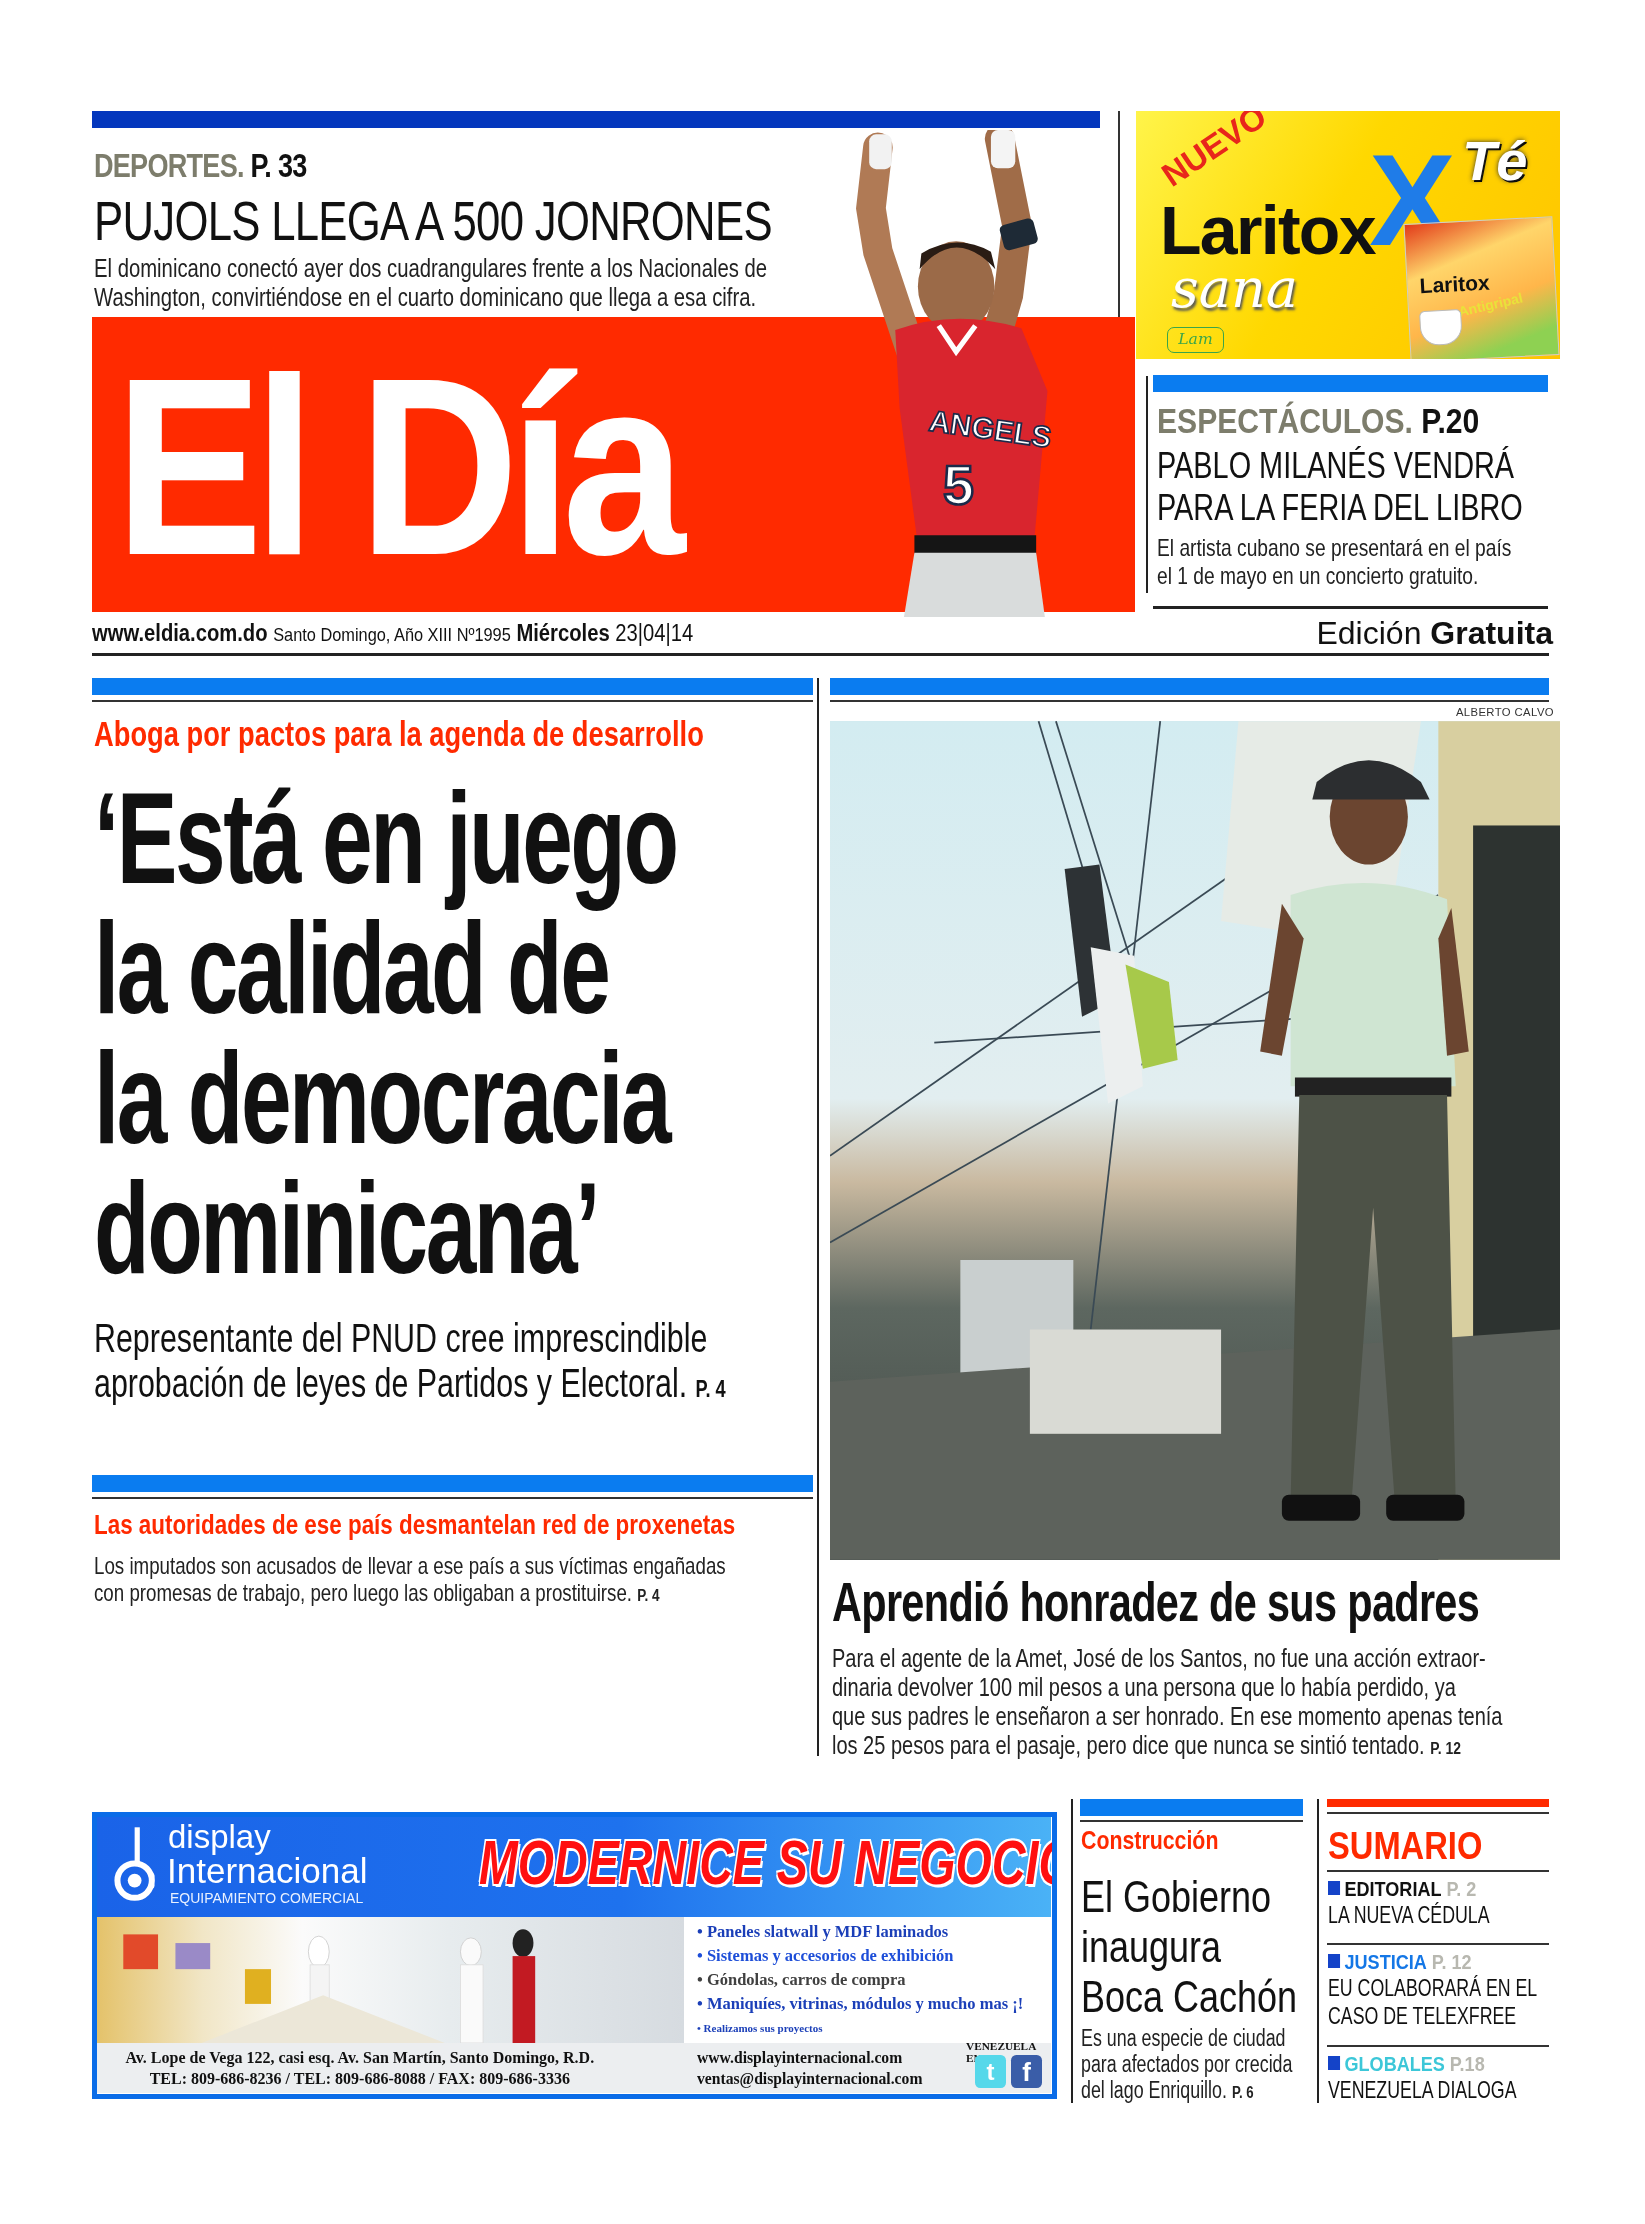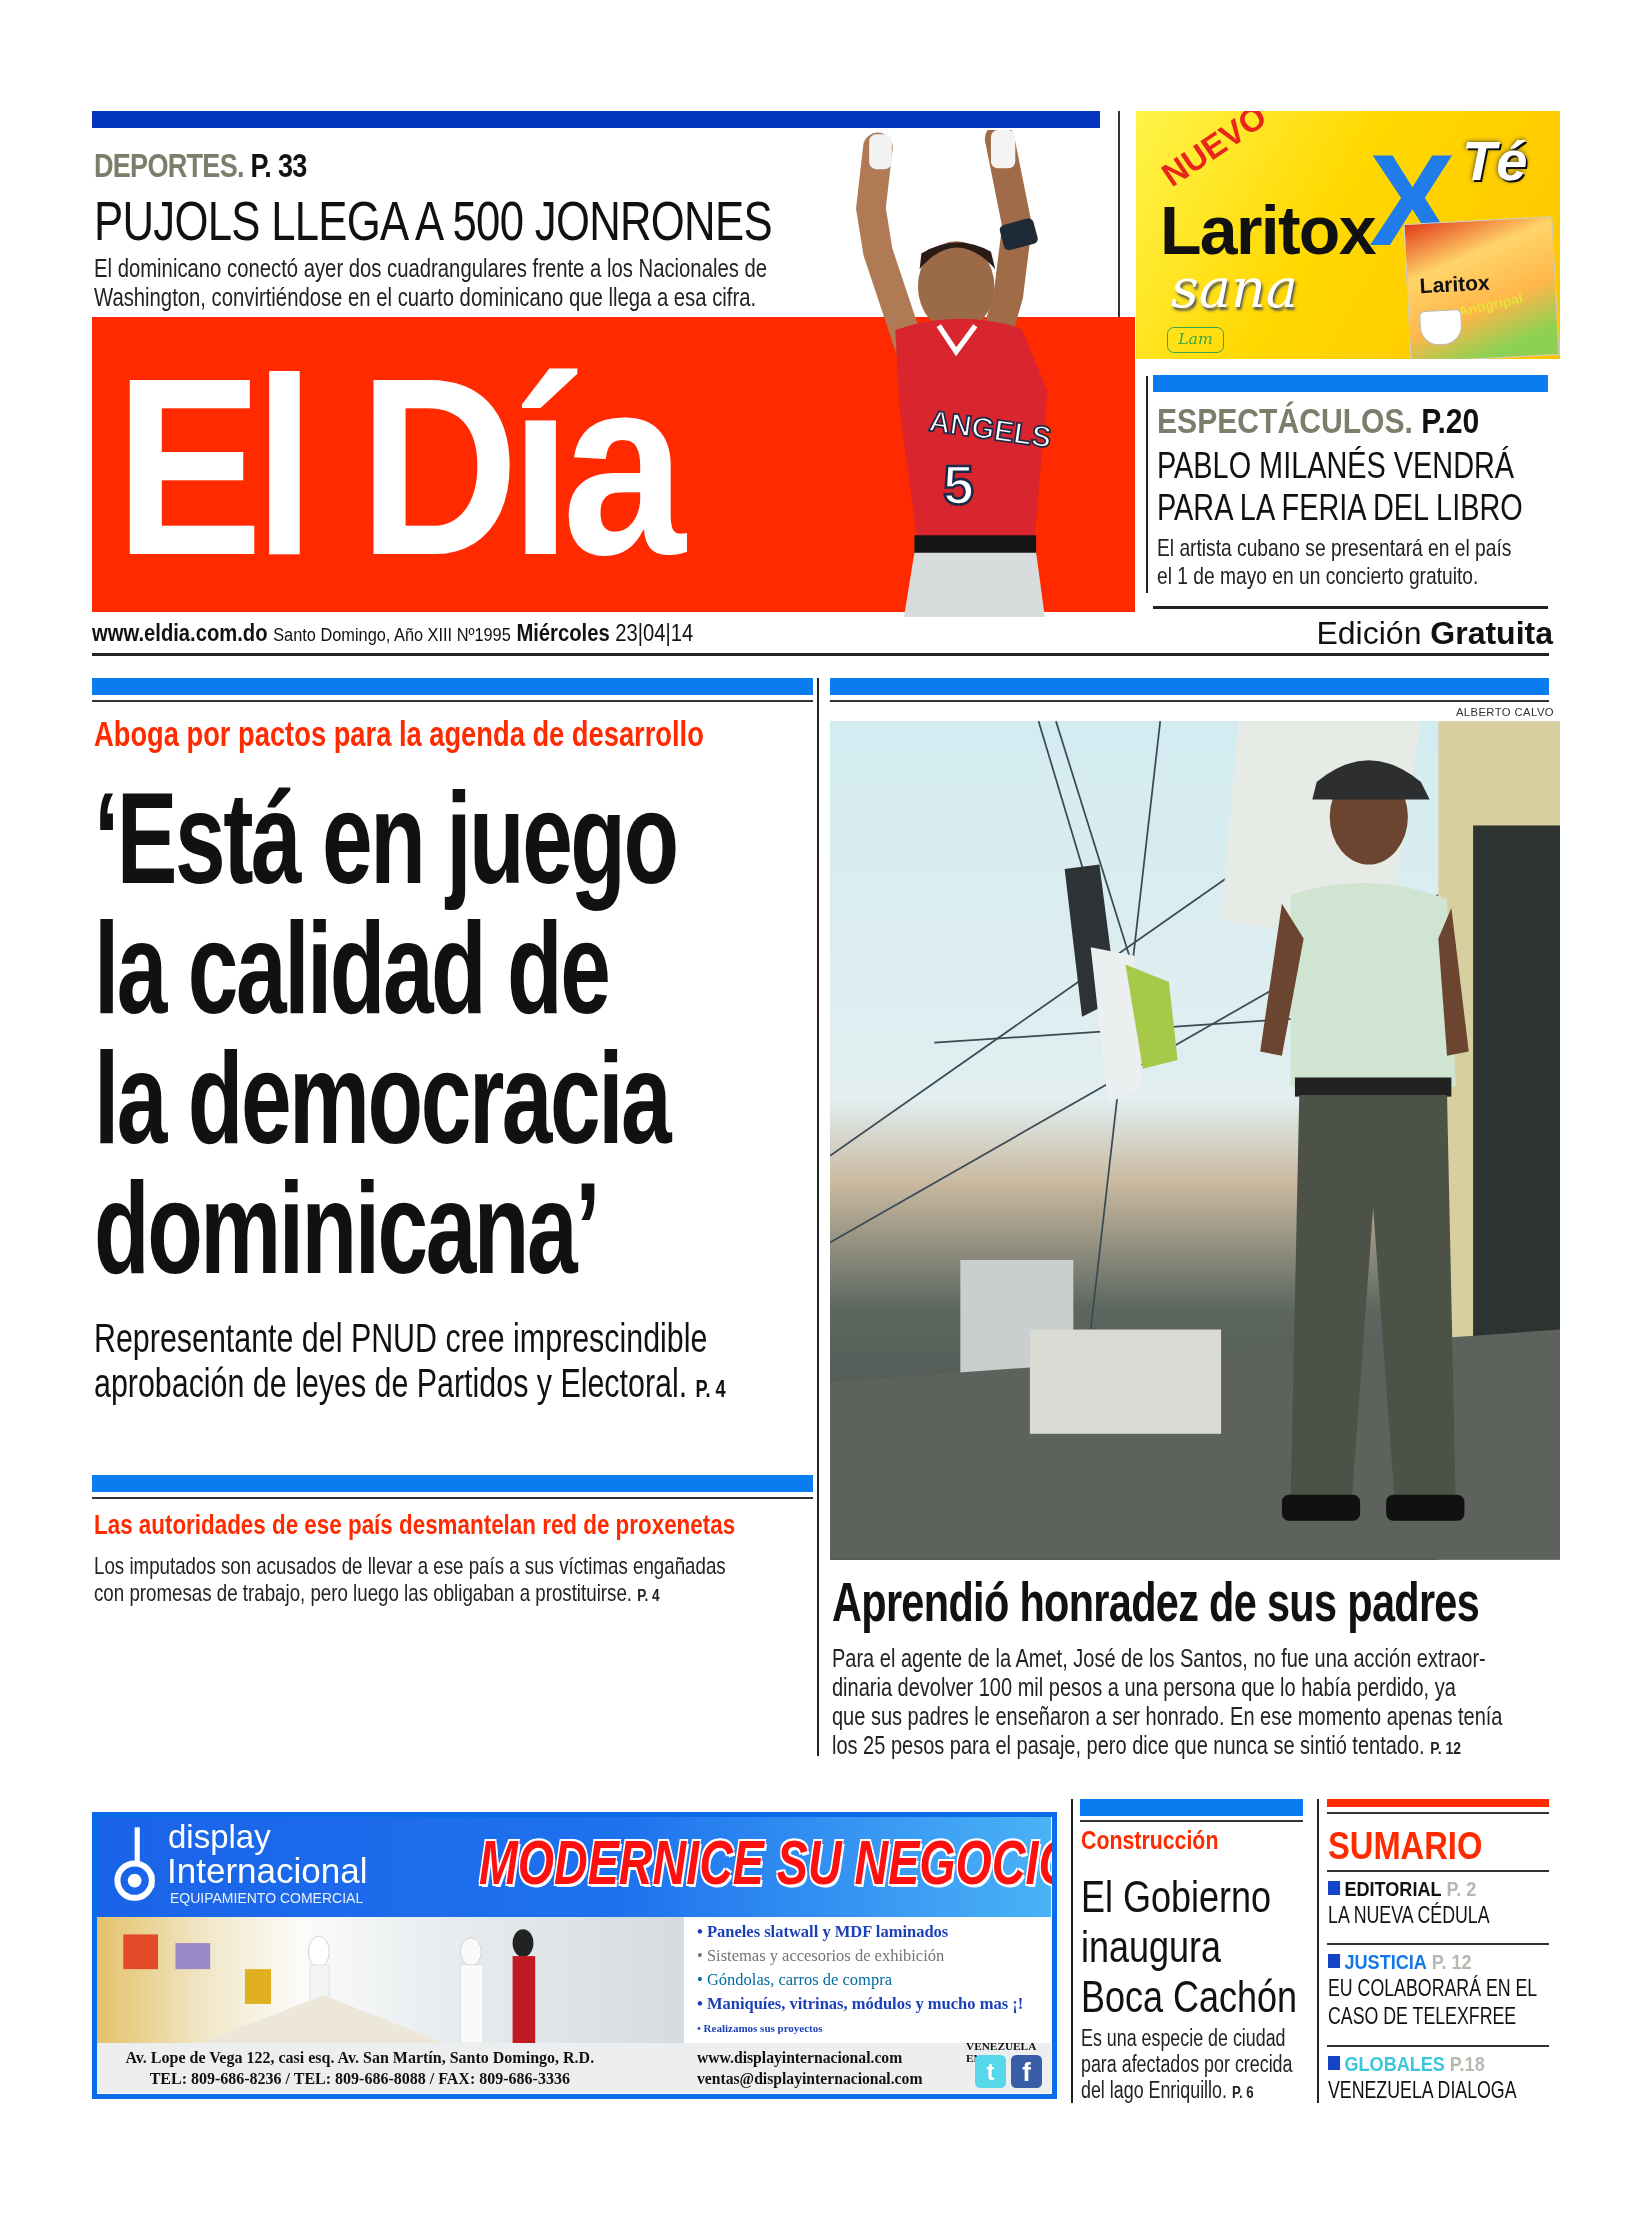--- a/index.html
+++ b/index.html
@@ -249,22 +249,22 @@
         <rect x="245" y="55" width="22" height="80" fill="#f4f4f4" stroke="#ddd"></rect>
         <ellipse cx="430" cy="40" rx="12" ry="16" fill="#fafafa" stroke="#ccc"></ellipse>
         <rect x="418" y="55" width="26" height="90" fill="#fafafa" stroke="#ddd"></rect>
         <ellipse cx="490" cy="30" rx="12" ry="16" fill="#222"></ellipse>
         <rect x="478" y="45" width="26" height="100" fill="#c21a22"></rect>
         <path d="M120 145 L260 90 L400 145 Z" fill="#ece7d8"></path>
       </svg>
   </div>
   <div class="abs" style="left:600px;top:103px;width:348px;">
     <div style="font-size:16.5px;line-height:24px;color:#1b3fb8;font-weight:bold;white-space:nowrap;font-family:'Liberation Serif', serif;">• <span>Paneles slatwall y MDF laminados</span></div>
-    <div style="font-size:16.5px;line-height:24px;color:#737373;font-weight:normal;white-space:nowrap;font-family:'Liberation Serif', serif;">• <span>Sistemas y accesorios de exhibición</span></div>
-    <div style="font-size:16.5px;line-height:24px;color:#0369a1;font-weight:normal;white-space:nowrap;font-family:'Liberation Serif', serif;">• <span>Góndolas, carros de compra</span></div>
+    <div style="font-size:16.5px;line-height:24px;color:#1d4ed8;font-weight:bold;white-space:nowrap;font-family:'Liberation Serif', serif;">• <span>Sistemas y accesorios de exhibición</span></div>
+    <div style="font-size:16.5px;line-height:24px;color:#404040;font-weight:bold;white-space:nowrap;font-family:'Liberation Serif', serif;">• <span>Góndolas, carros de compra</span></div>
     <div style="font-size:16.5px;line-height:24px;color:#1b3fb8;font-weight:bold;white-space:nowrap;font-family:'Liberation Serif', serif;">• <span>Maniquíes, vitrinas, módulos y mucho mas ¡!</span></div>
     <div style="font-size:11px;line-height:24px;color:#1b3fb8;font-weight:bold;white-space:nowrap;font-family:'Liberation Serif', serif;">• <span>Realizamos sus proyectos</span></div>
   </div>
   <div class="abs" style="left:0;top:226px;width:954px;height:50px;background:#eceef0;">
     <div class="abs" style="left:7px;top:3.5px;font-family:'Liberation Serif', serif;font-weight:bold;font-size:17.4px;line-height:21px;color:#111;white-space:nowrap;text-align:center;width:556px;transform:scaleX(0.92);transform-origin:left top;">
       <div>Av. Lope de Vega 122, casi esq. Av. San Martín, Santo Domingo, R.D.</div>
       <div>TEL: 809-686-8236 / TEL: 809-686-8088 / FAX: 809-686-3336</div>
     </div>
     <div class="abs" style="left:600px;top:3.5px;font-family:'Liberation Serif', serif;font-weight:bold;font-size:17.4px;line-height:21px;color:#111;white-space:nowrap;transform:scaleX(0.9);transform-origin:left top;">
       <div>www.displayinternacional.com</div>

